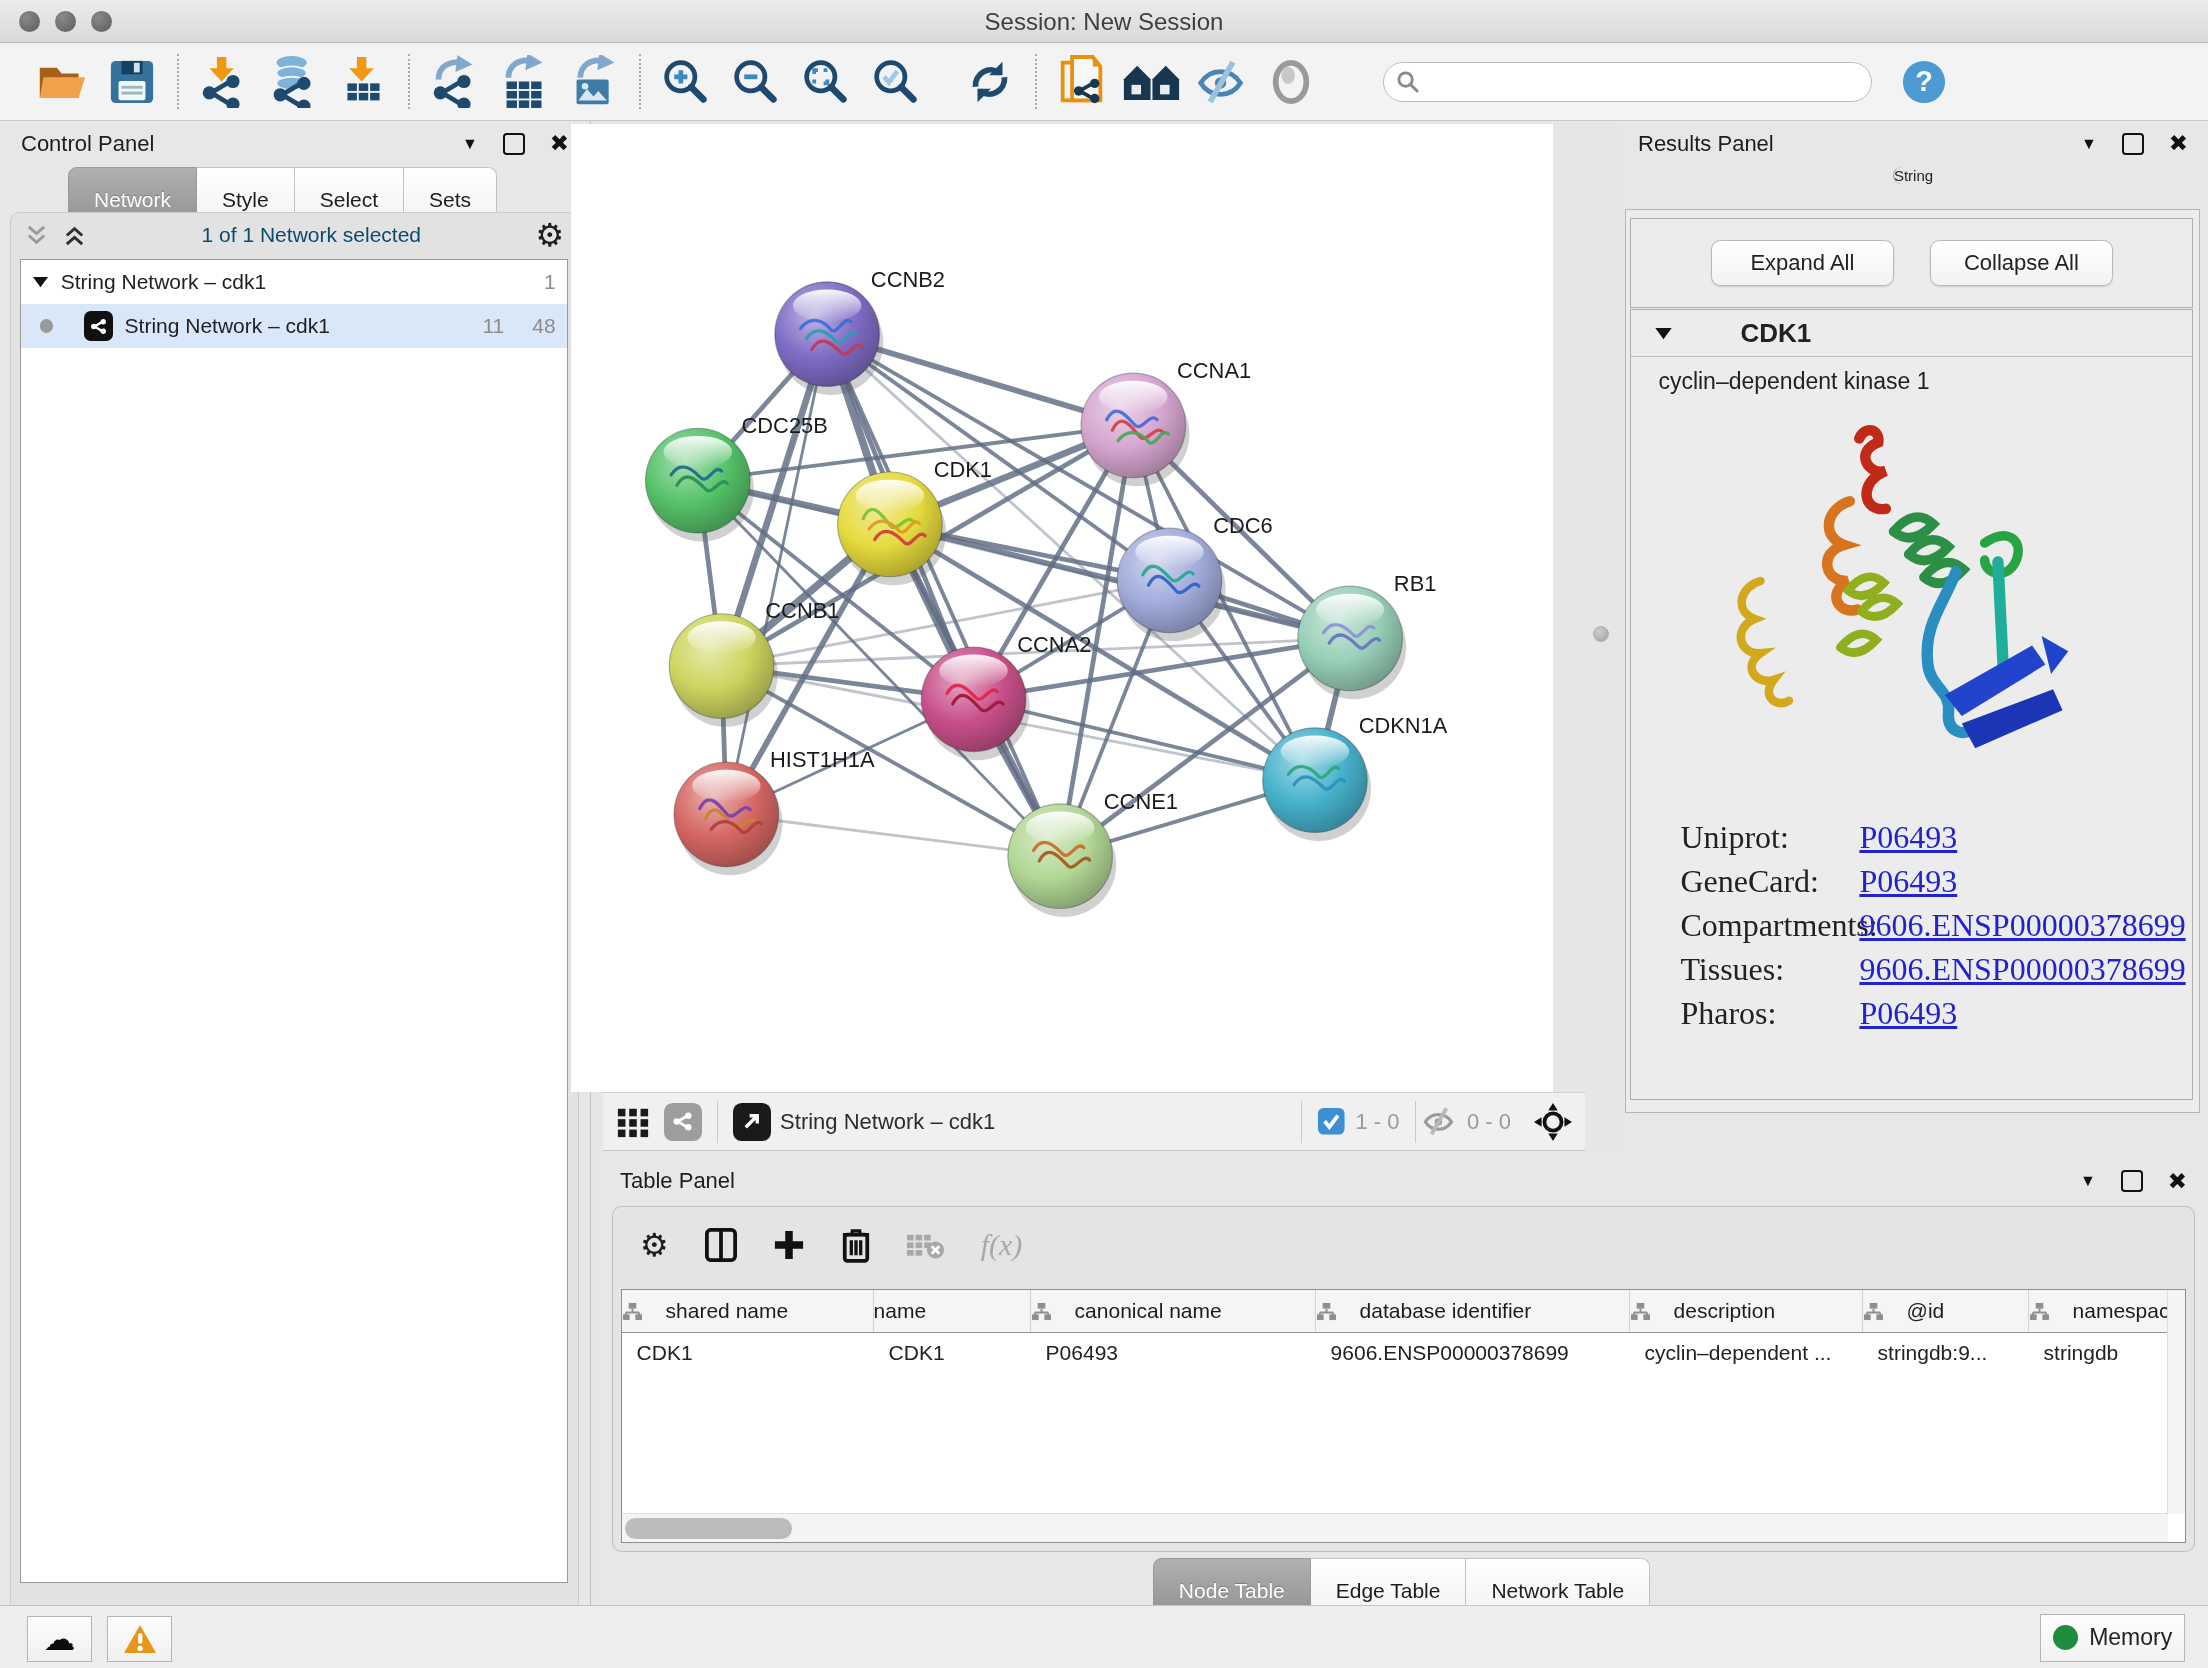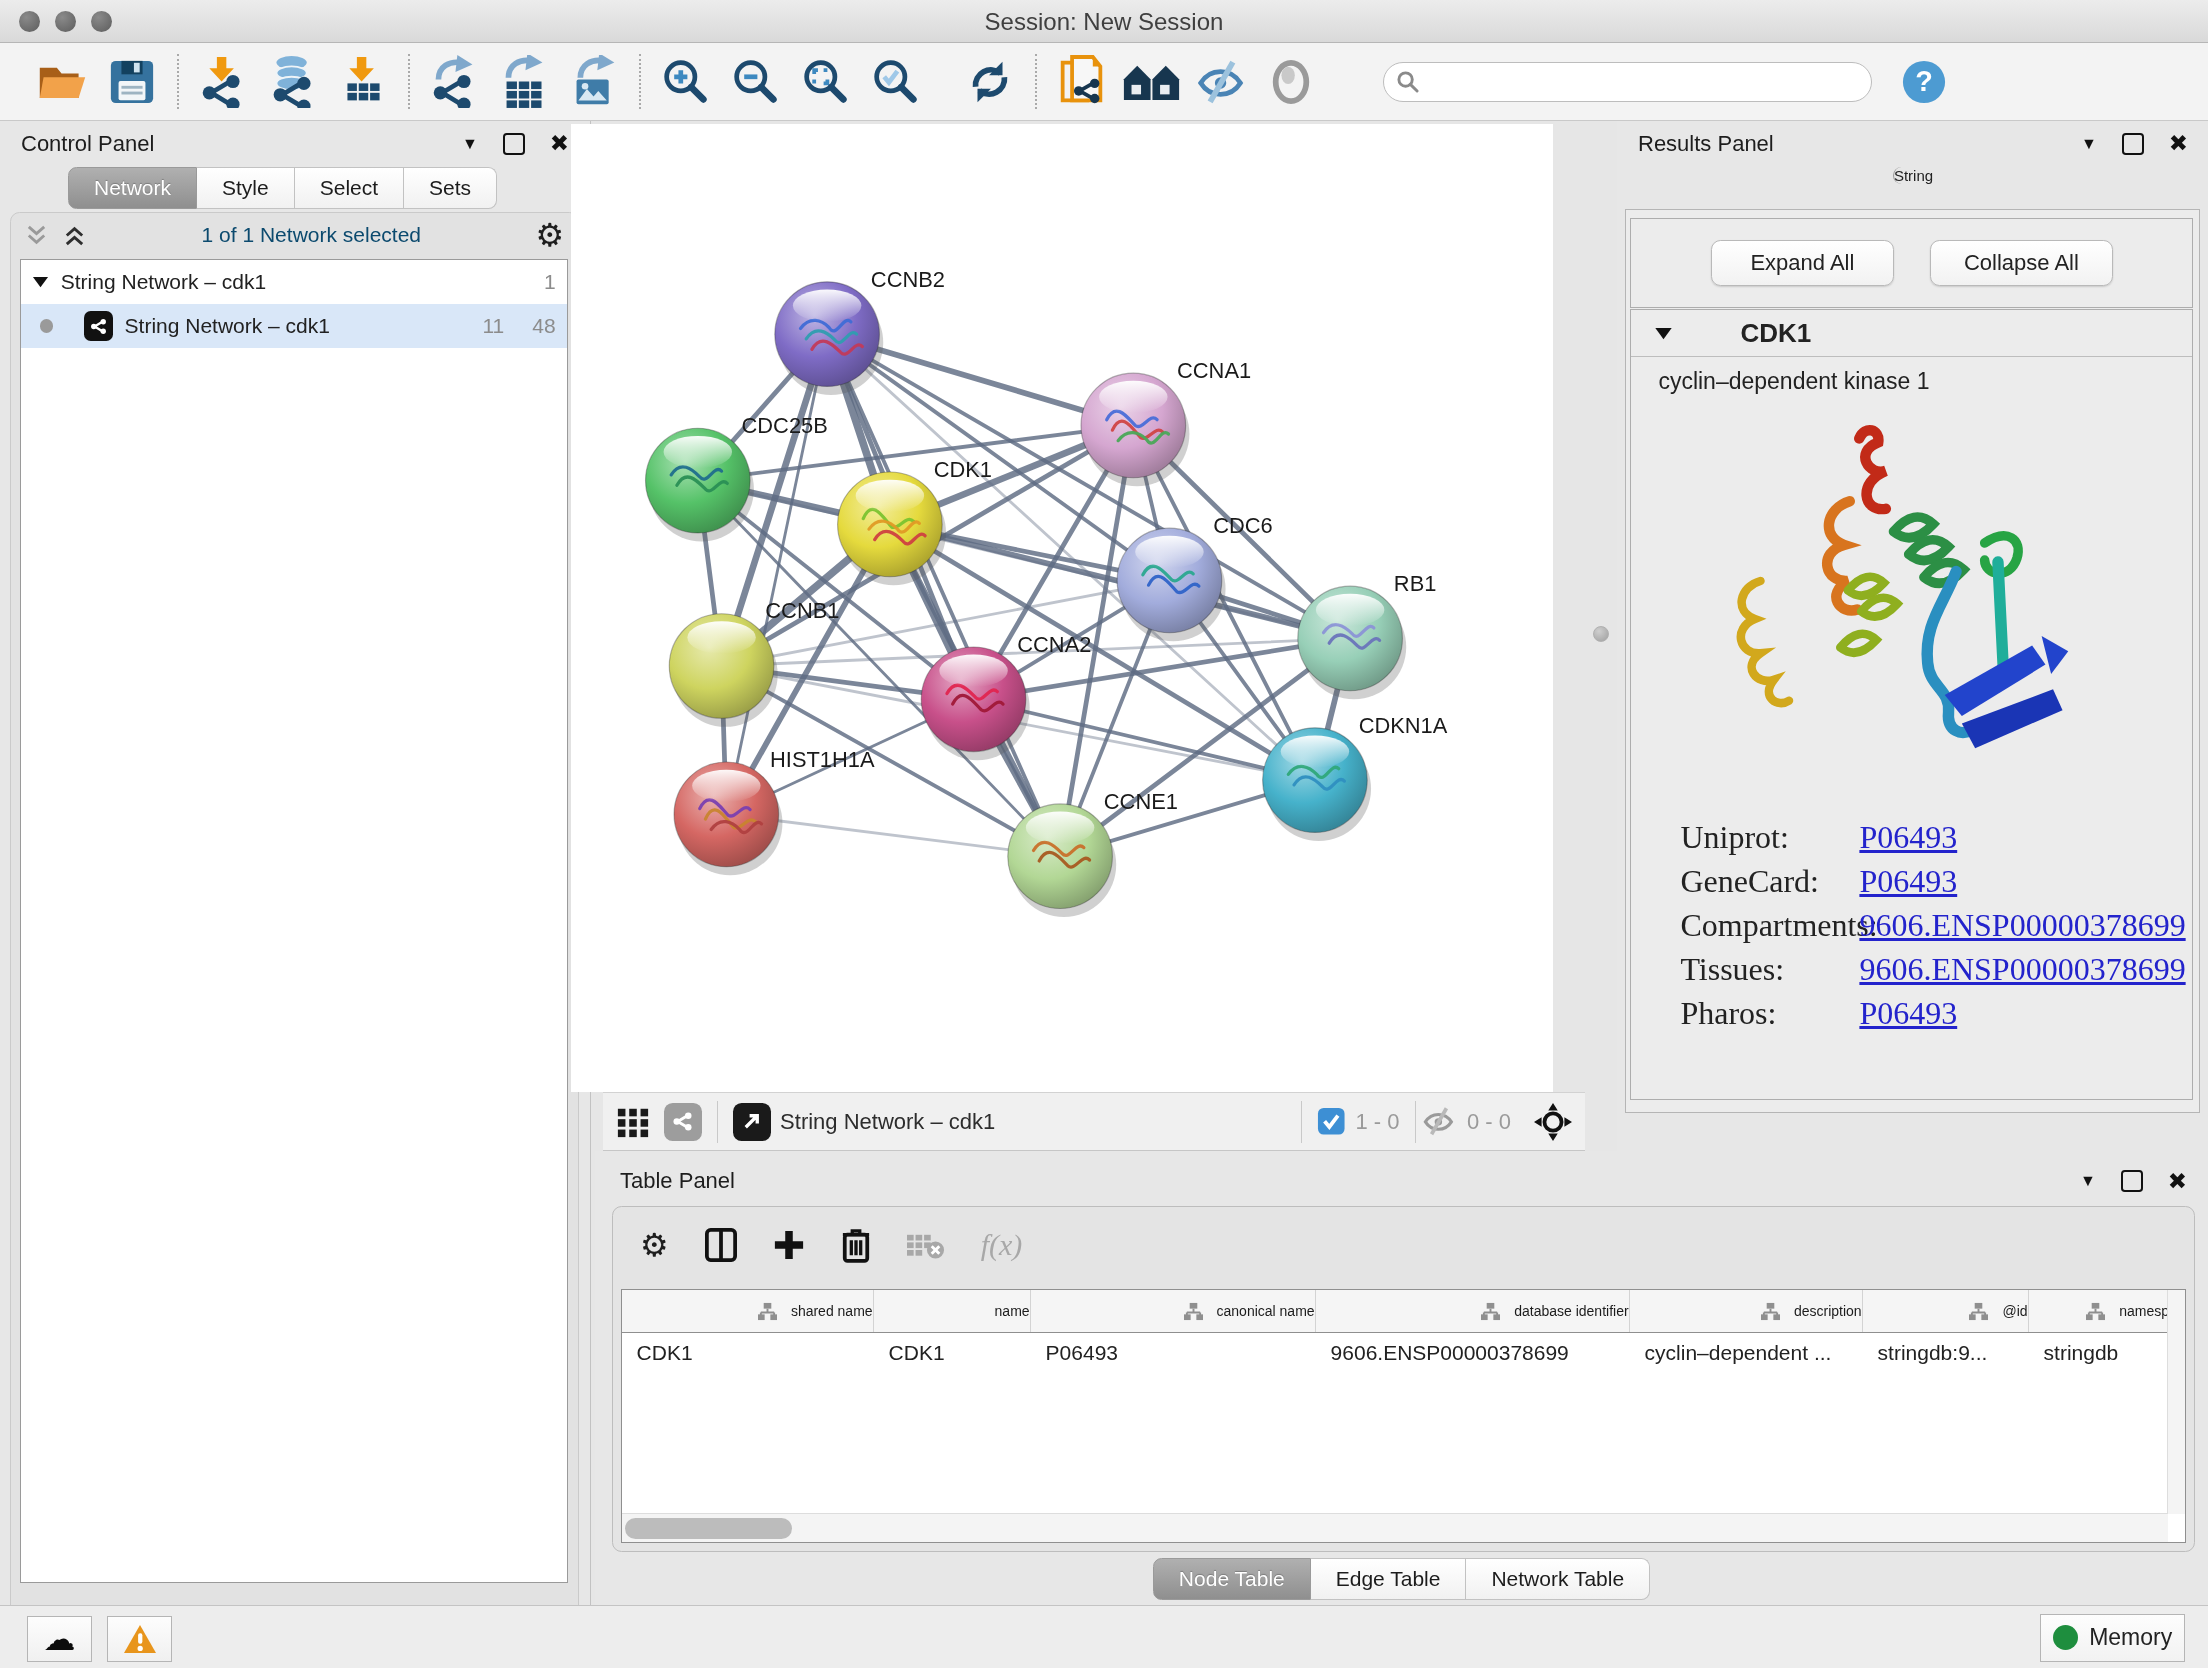--- a/index.html
+++ b/index.html
@@ -23,21 +23,21 @@
   .searchwrap svg{position:absolute;left:13.3px;top:8.6px;}
   
   .panel-title{font-size:22px;color:#1d1d1d;}
   .mini-icons{display:flex;align-items:center;gap:25px;}
   .mi-min{font-size:16px;color:#111;line-height:1;}
   .mi-float{width:18px;height:18px;border:2.9px solid #111;border-radius:3.8px;}
   .mi-close{font-size:23px;color:#111;font-weight:bold;line-height:1;}
   .seg{display:flex;}
   .seg .tab{height:40px;display:flex;align-items:center;justify-content:center;
     background:linear-gradient(#ffffff,#f1f1f1);border:1px solid #c2c2c2;border-left:none;
-    font-size:21px;color:#1c1c1c;padding:0 25px;cursor:default;}
+    font-size:21px;color:#1c1c1c;padding:12px 25px;cursor:default;}
   .seg .tab:first-child{border-left:1px solid #c2c2c2;border-radius:8.6px 0 0 8.6px;}
   .seg .tab:last-child{border-radius:0 8.6px 8.6px 0;}
   .seg .tab.active{background:linear-gradient(#b0b0b0,#8f8f8f);color:#fff;
     text-shadow:0 -1px 1px rgba(0,0,0,.25);border-color:#9a9a9a;}
   
   #control-panel{position:absolute;left:0;top:121px;width:590px;height:1485px;background:#e7e7e7;
     border-right:1px solid #c2c2c2;}
   #control-panel .head{display:flex;justify-content:space-between;align-items:center;padding:9.5px 21px 0 21px;}
   #cp-tabs{position:absolute;left:68px;top:46px;}
   .cp-box{position:absolute;left:9.5px;top:91px;width:567px;height:1507px;background:#e2e2e2;
@@ -86,21 +86,21 @@
   .xrow .xl{width:179px;}
   .xrow a{text-decoration:underline;}
   
   #table-panel{position:absolute;left:595px;top:1151px;width:1613px;height:455px;background:#e7e7e7;}
   #table-panel .head{display:flex;justify-content:space-between;align-items:center;padding:17px 21px 0 25px;}
   .tp-box{position:absolute;left:17px;top:55px;width:1581px;height:344px;background:#e4e4e4;
     border:1px solid #bdbdbd;border-radius:9.5px;}
   .tp-toolbar{display:flex;align-items:center;gap:36px;height:61px;padding:7.6px 0 0 27px;}
   .tp-table{position:absolute;left:7.6px;top:82px;right:7.6px;bottom:7.6px;background:#fff;border:1.9px solid #8f8f8f;overflow:hidden;}
   .thead{display:flex;background:#f5f5f5;border-bottom:1.9px solid #8f8f8f;height:42px;}
-  .th{display:flex;align-items:center;justify-content:flex-end;gap:13px;font-size:14px;color:#1c1c1c;
+  .th{display:flex;align-items:center;justify-content:flex-start;gap:23px;font-size:21px;color:#1c1c1c;
     border-right:1px solid #d3d3d3;box-sizing:border-box;flex:0 0 auto;overflow:hidden;white-space:nowrap;}
   .trow{display:flex;height:40px;}
   .td{display:flex;align-items:center;font-size:21px;padding-left:15px;box-sizing:border-box;
     flex:0 0 auto;overflow:hidden;white-space:nowrap;}
   .hscroll{position:absolute;left:0;right:17px;bottom:0;height:28.5px;background:#f4f4f4;border-top:1px solid #ddd;}
   .hthumb{position:absolute;left:3.8px;top:3.8px;width:167px;height:21px;border-radius:10.5px;background:#bcbcbc;}
   .vscroll{position:absolute;right:0;top:0;bottom:28.5px;width:17px;background:#f4f4f4;border-left:1px solid #ddd;}
   #tp-tabs{position:absolute;left:0;right:0;top:407px;display:flex;justify-content:center;}
   
   #statusbar{position:absolute;left:0;top:1605px;width:100%;height:63px;background:#ededed;border-top:1.9px solid #c4c4c4;}

